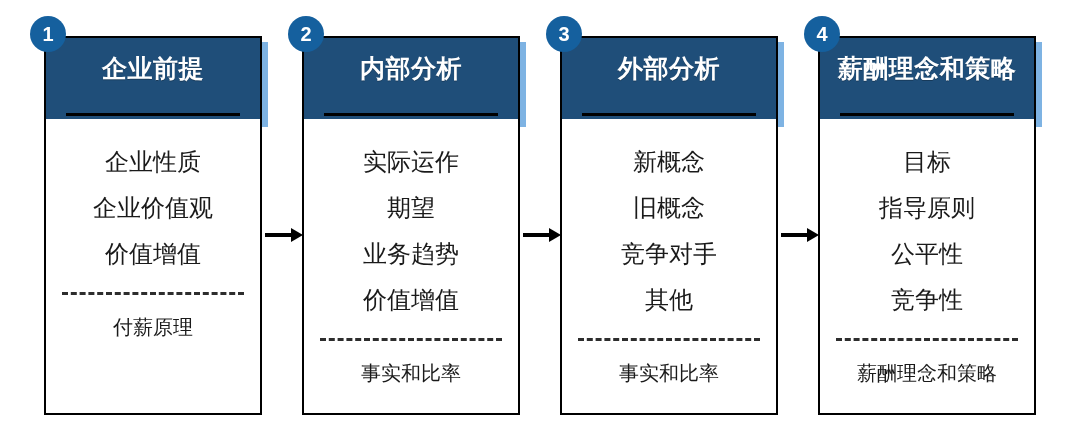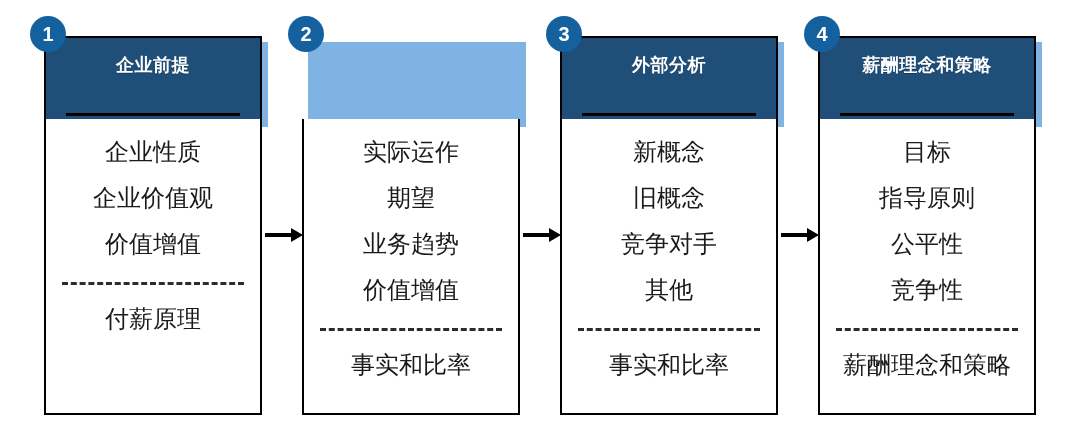--- a/index.html
+++ b/index.html
@@ -53,21 +53,21 @@
     border-bottom: none;
     box-sizing: border-box;
     z-index: 2;
     display: flex;
     align-items: flex-start;
     justify-content: center;
   }
 
   .card .header-title {
     color: #ffffff;
-    font-size: 18px;
+    font-size: 25px;
     font-weight: bold;
     letter-spacing: 0.5px;
     line-height: 1;
     margin-top: 18px;
     white-space: nowrap;
     text-shadow: 0 1px 0 rgba(0,0,0,0.25);
   }
 
   
   .card .header-rule {
@@ -88,41 +88,41 @@
     width: 218px;
     height: 296px;
     background: #ffffff;
     border: 2px solid #000000;
     border-top: none;
     box-sizing: border-box;
     z-index: 2;
     display: flex;
     flex-direction: column;
     align-items: center;
-    padding-top: 21px;
+    padding-top: 31px;
   }
 
   .card .item {
     font-size: 24px;
     color: #1a1a1a;
     line-height: 1;
     margin-bottom: 22px;
     white-space: nowrap;
   }
 
   .card .divider {
     width: 182px;
     height: 0;
     border-top: 3px dashed #2d2d2d;
     margin-top: 4px;
     margin-bottom: 22px;
   }
 
   .card .footer-item {
-    font-size: 24px;
+    font-size: 20px;
     color: #1a1a1a;
     line-height: 1;
     white-space: nowrap;
   }
 
   
   .badge {
     position: absolute;
     top: 16px;
     width: 36px;
@@ -192,20 +192,24 @@
   <div class="arrow" style="left:265px;">
     <div class="shaft"></div>
     <div class="head"></div>
   </div>
 
   <div class="badge" style="left:288px;">
     <span>2</span>
   </div>
   <div class="card" style="left:302px;">
     <div class="header-accent"></div>
+    <div class="header">
+      <span class="header-title">内部分析</span>
+      <div class="header-rule"></div>
+    </div>
     <div class="body">
       <div class="item">实际运作</div>
       <div class="item">期望</div>
       <div class="item">业务趋势</div>
       <div class="item">价值增值</div>
       <div class="divider"></div>
       <div class="footer-item">事实和比率</div>
     </div>
   </div>
 

